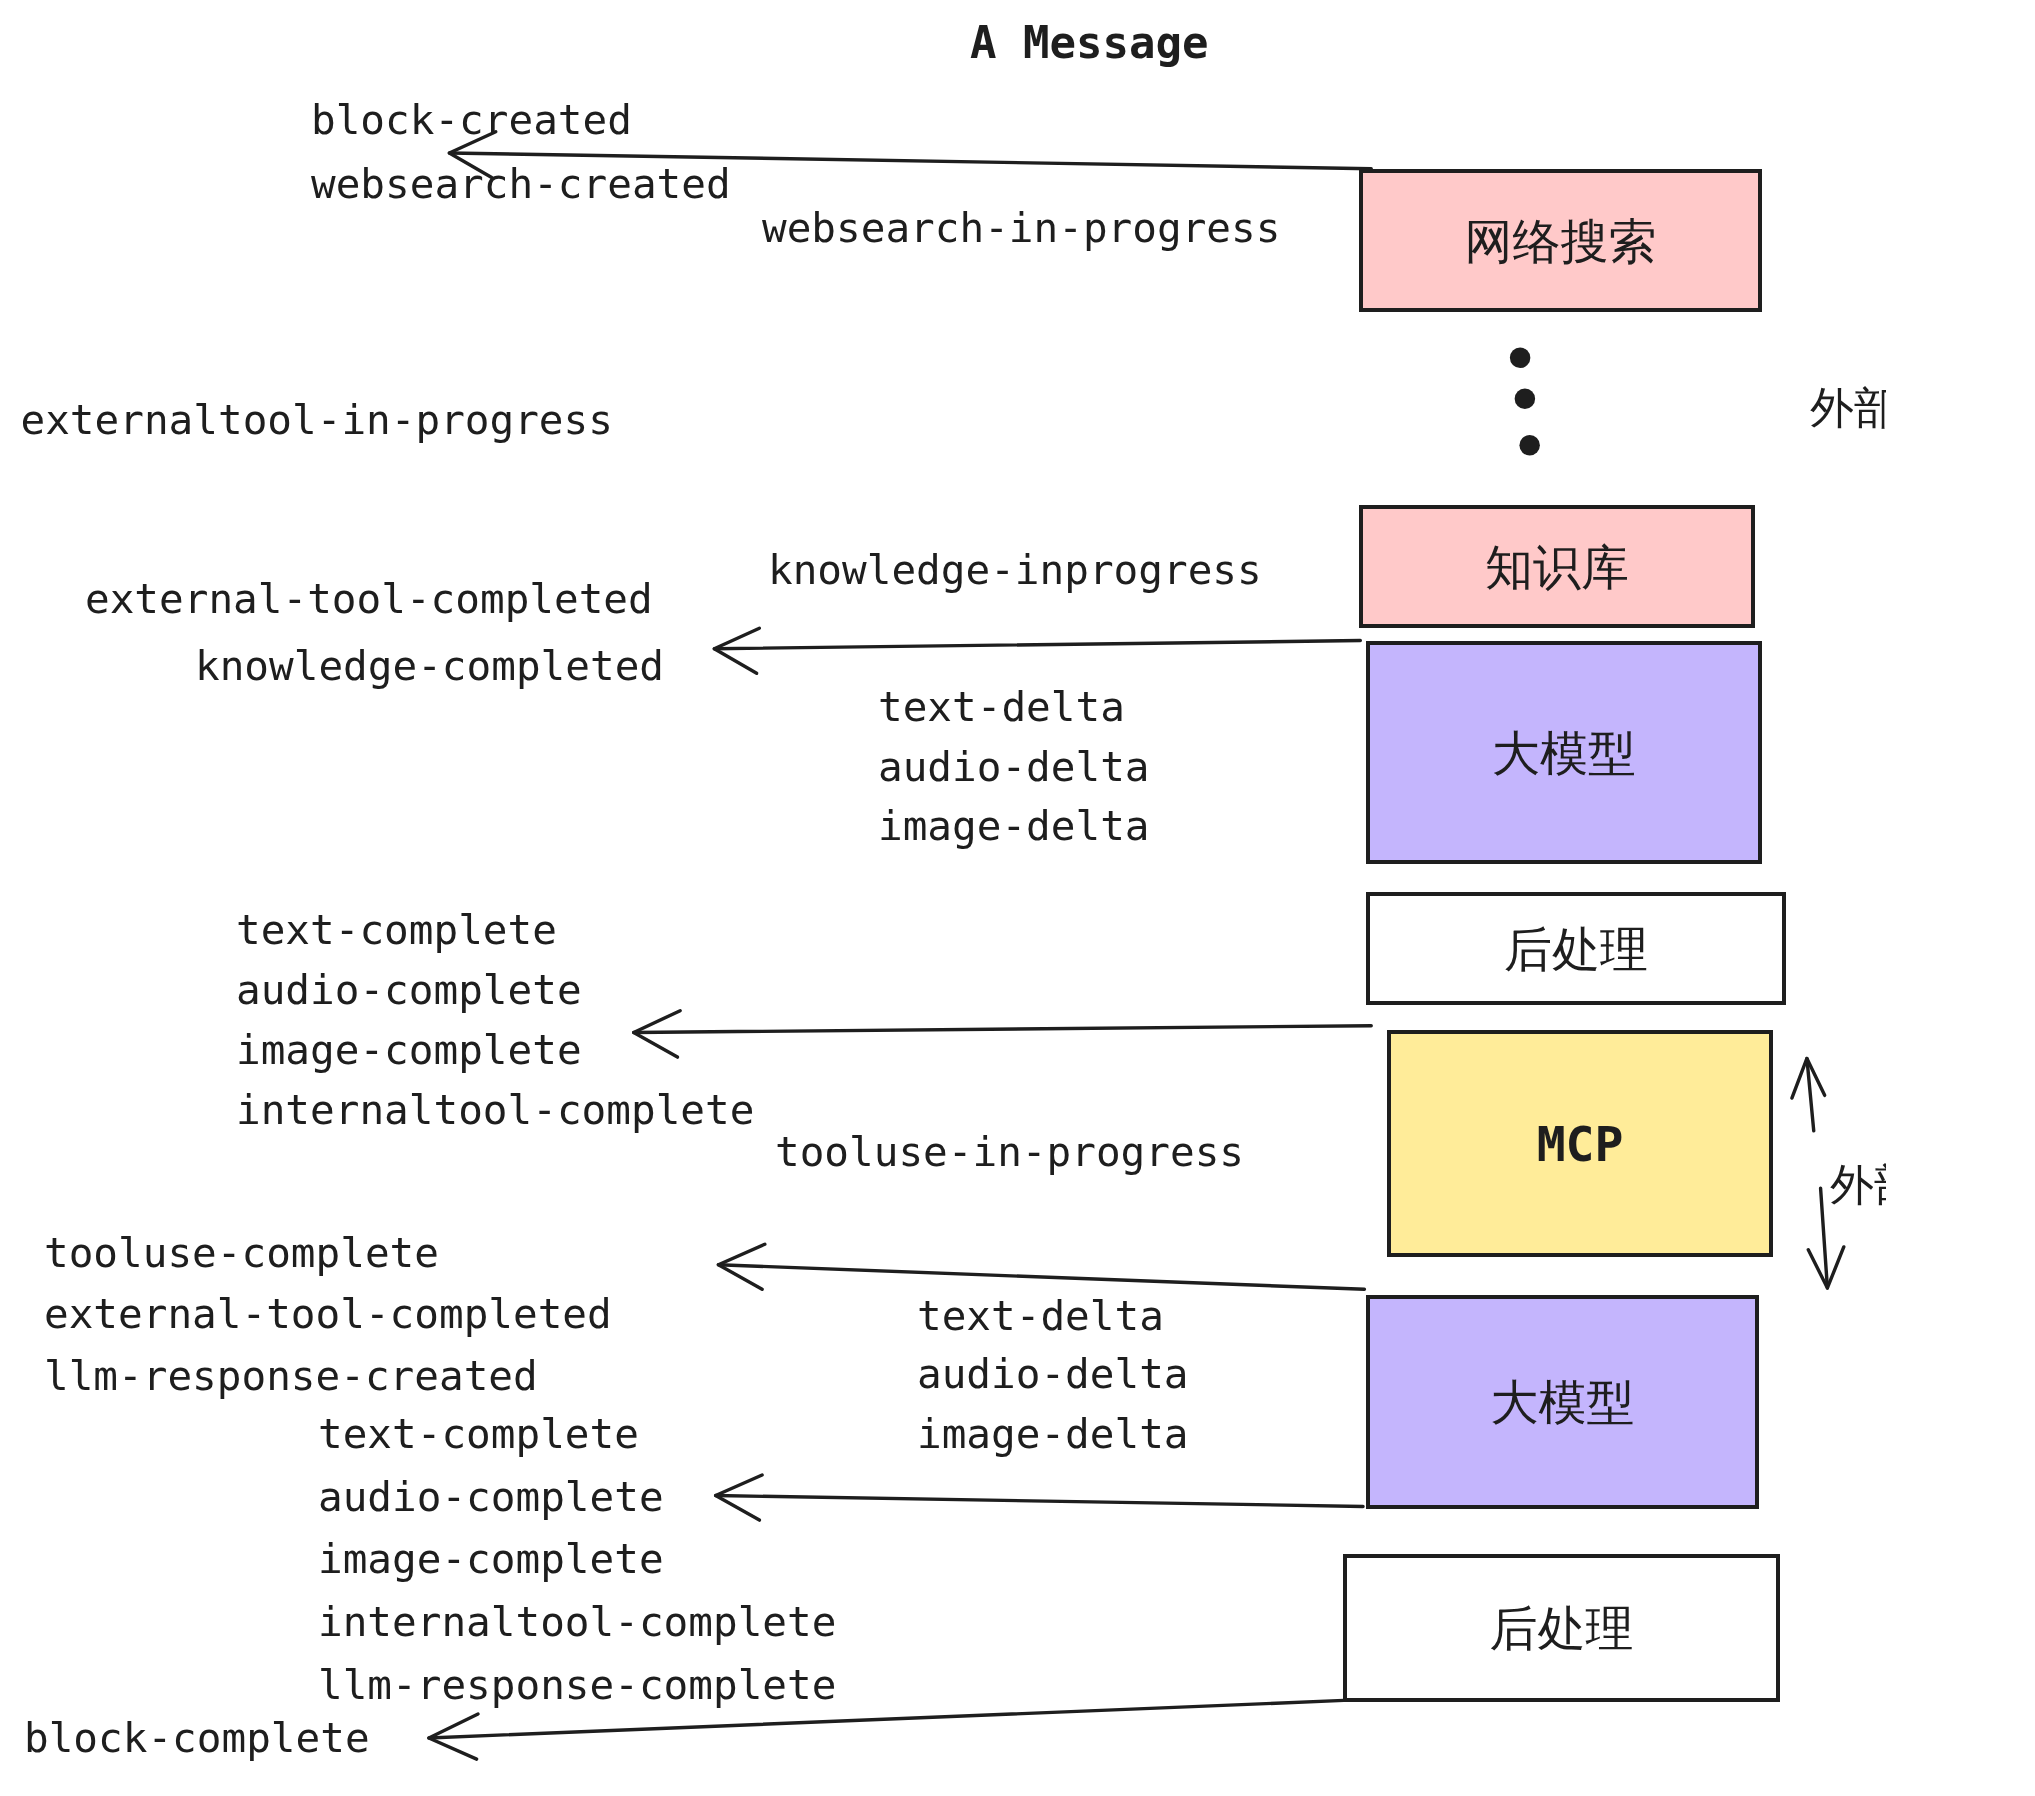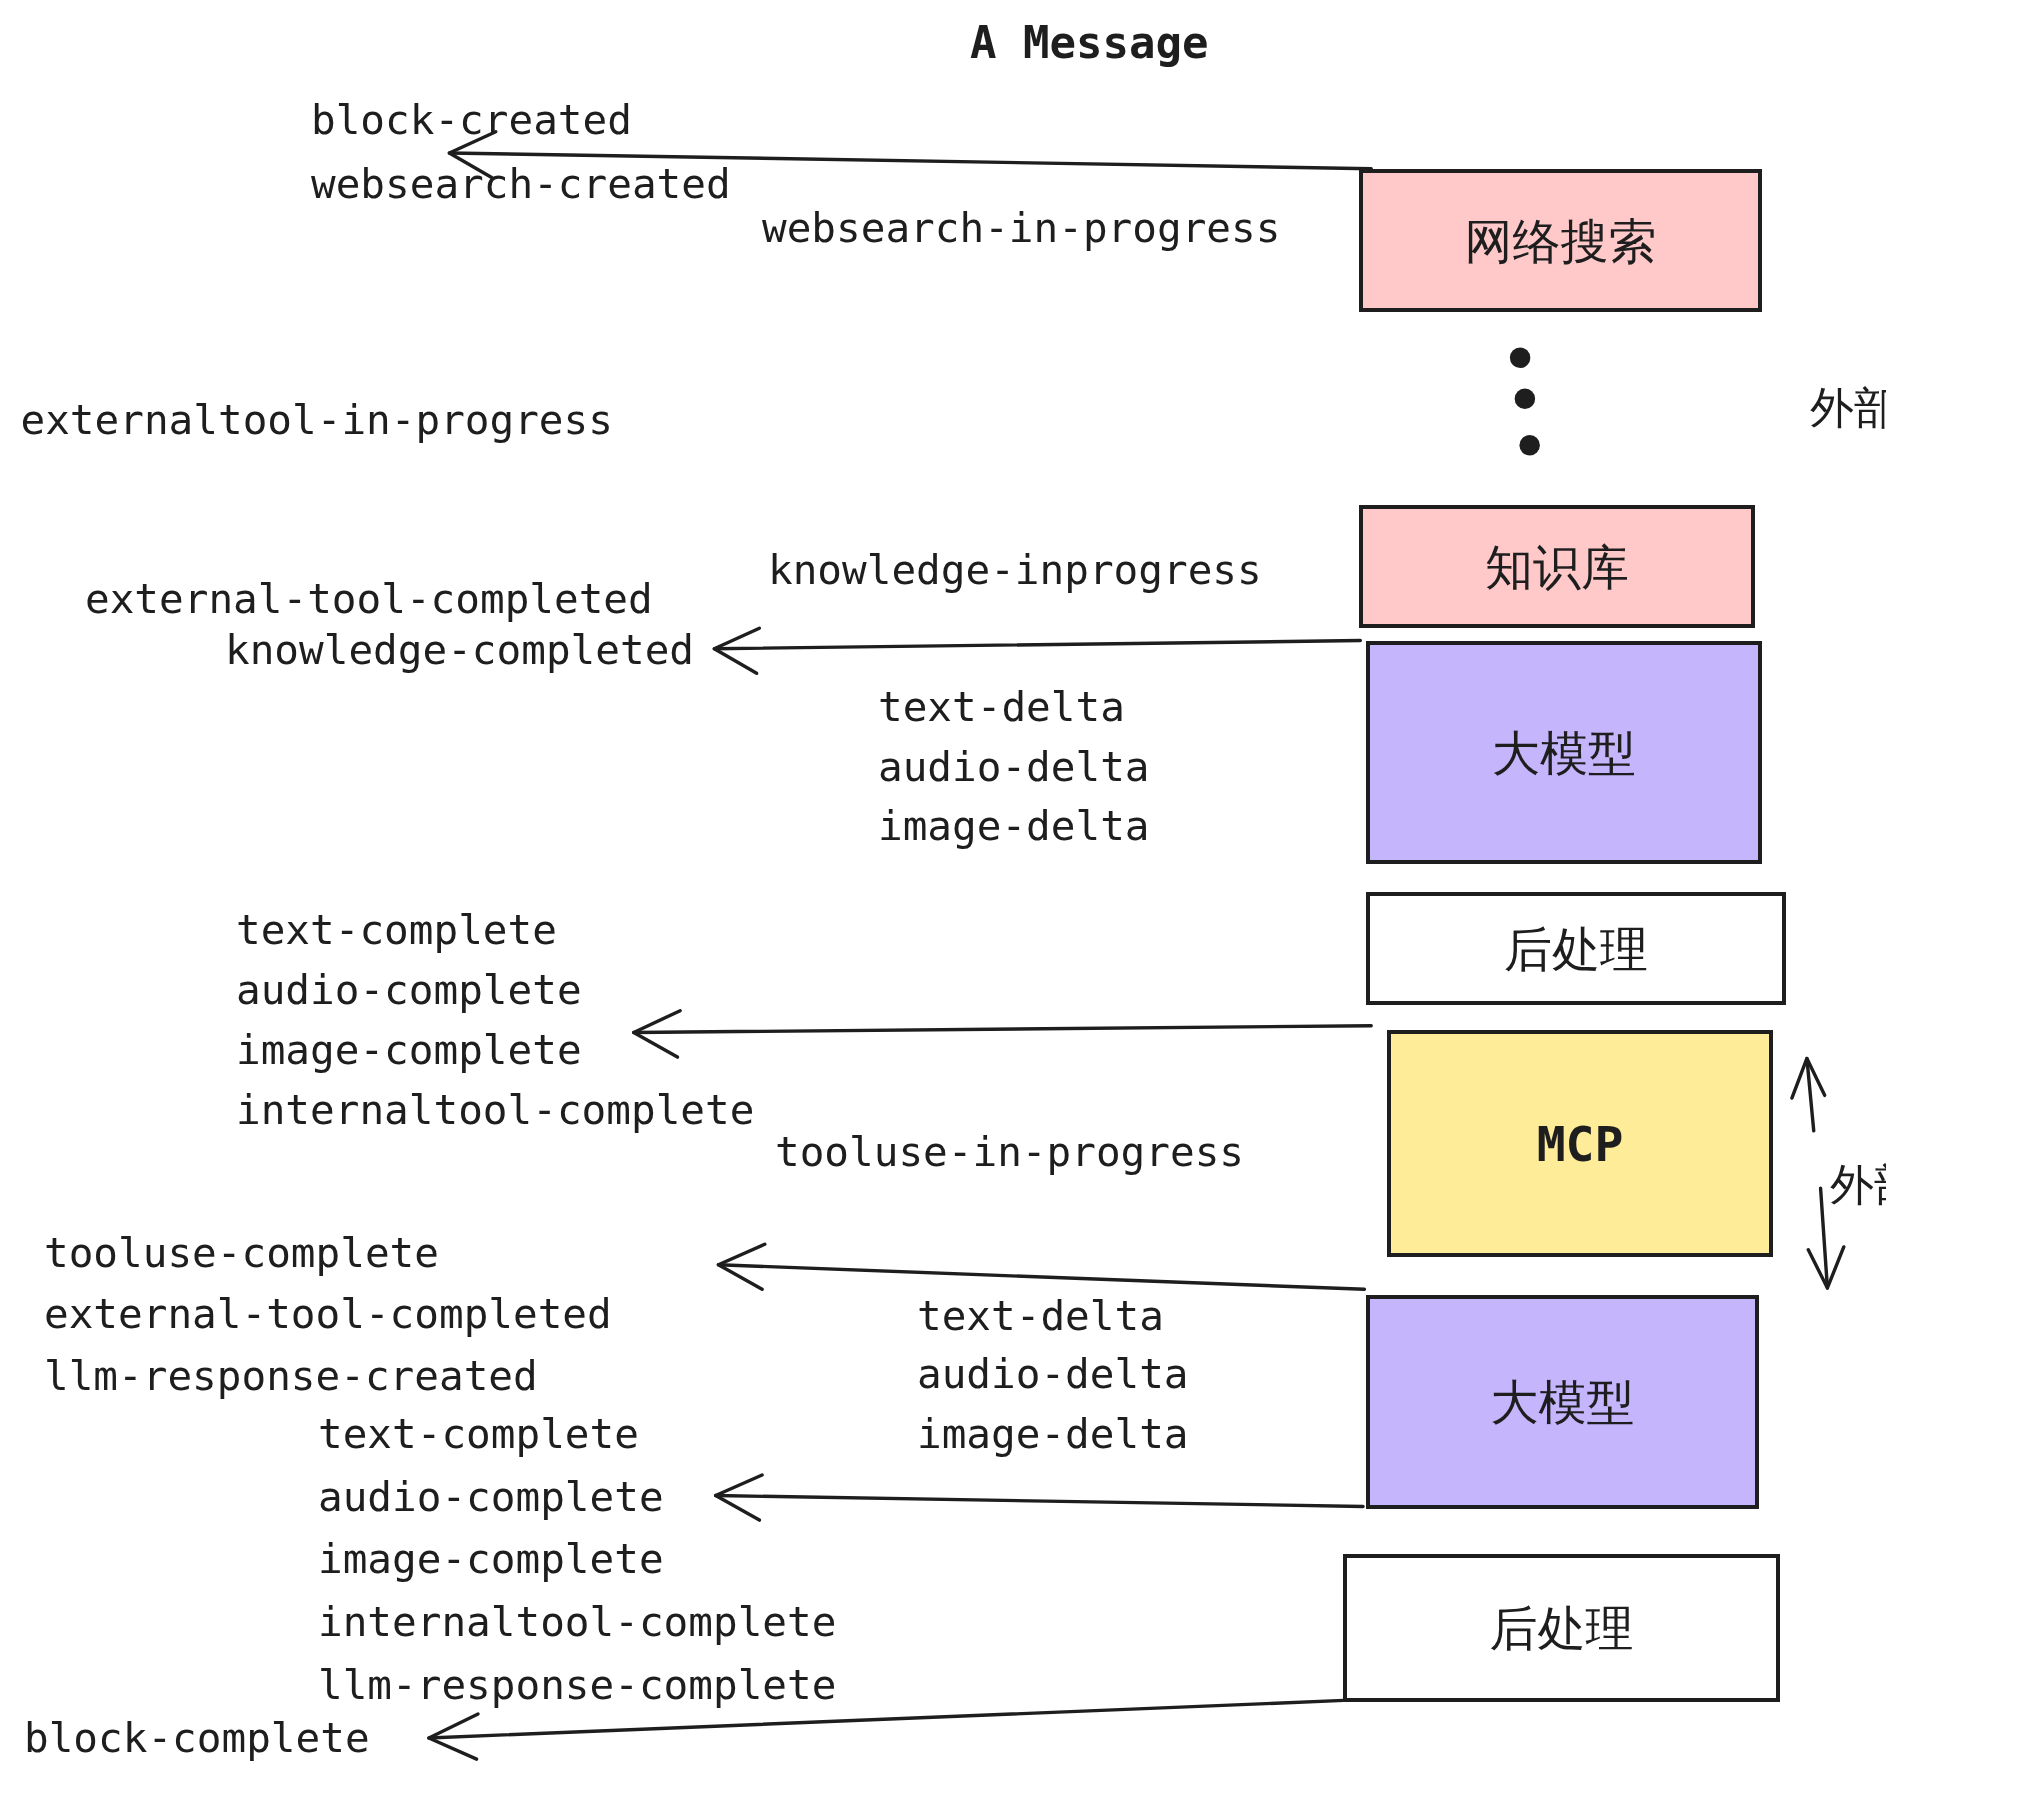--- a/index.html
+++ b/index.html
@@ -135,21 +135,21 @@
   </svg>
 
   <div class="title" style="left:970px; top:20.5px;">A Message</div>
 
   <div class="evt" style="left:311px;  top:100px;">block-created</div>
   <div class="evt" style="left:311px;  top:164px;">websearch-created</div>
   <div class="evt" style="left:762px; top:208px;">websearch-in-progress</div>
   <div class="evt" style="left:20.5px;   top:400px;">externaltool-in-progress</div>
   <div class="evt" style="left:768px; top:550px;">knowledge-inprogress</div>
   <div class="evt" style="left:85px;  top:579px;">external-tool-completed</div>
-  <div class="evt" style="left:195px;  top:630px;margin-left:30px;">knowledge-completed</div>
+  <div class="evt" style="left:195px;  top:646px;">knowledge-completed</div>
 
   <div class="evt" style="left:878px; top:687px;">text-delta</div>
   <div class="evt" style="left:878px; top:747px;">audio-delta</div>
   <div class="evt" style="left:878px; top:806px;">image-delta</div>
 
   <div class="evt" style="left:236px;  top:910px;">text-complete</div>
   <div class="evt" style="left:236px;  top:970px;">audio-complete</div>
   <div class="evt" style="left:236px;  top:1030px;">image-complete</div>
   <div class="evt" style="left:236px;  top:1090px;">internaltool-complete</div>
 

